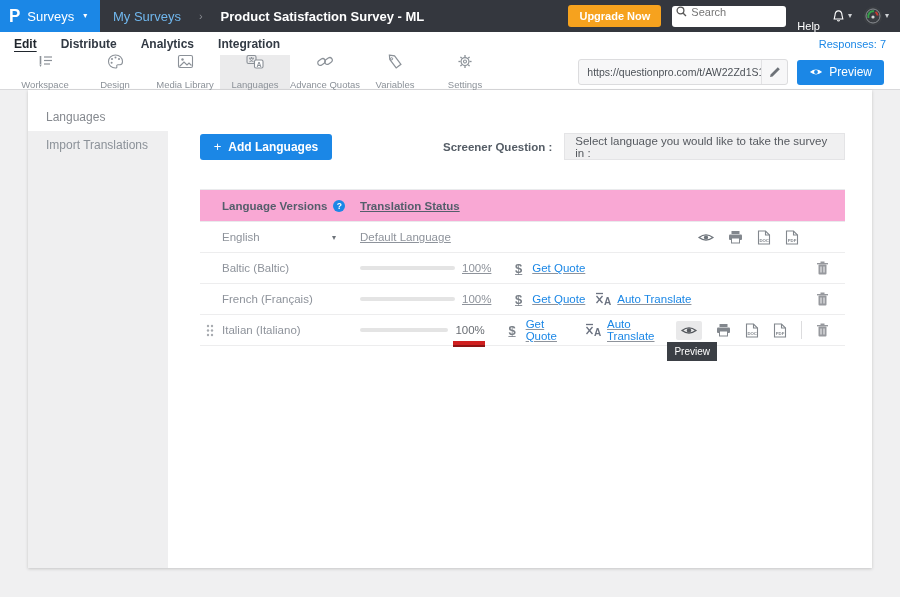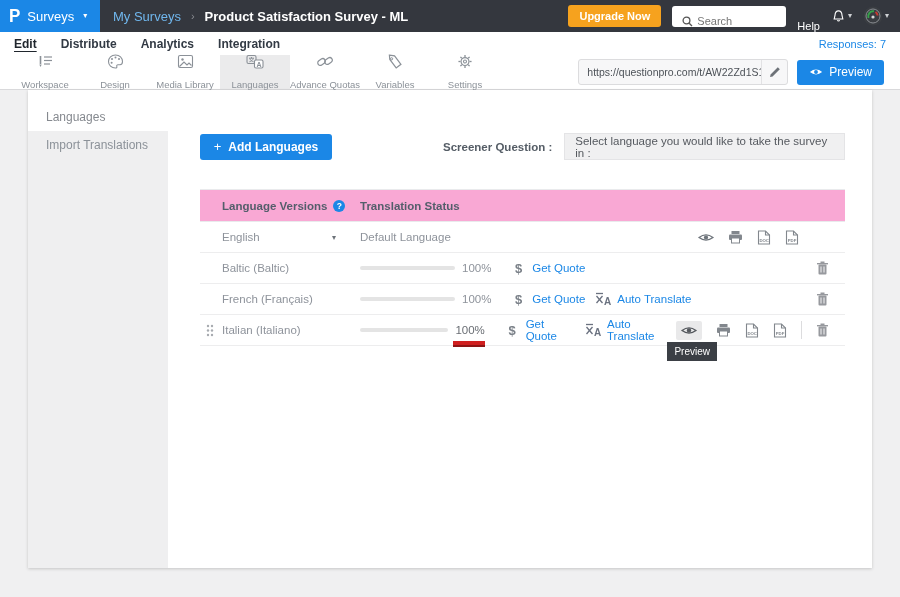--- a/index.html
+++ b/index.html
@@ -6,27 +6,27 @@
   html,body { width:900px; height:597px; overflow:hidden; }
   body { font-family:"Liberation Sans", sans-serif; background:#f0f0f1; }
 
   
   .topbar { height:32px; background:#34373e; display:flex; align-items:center; }
   .logo-block { width:100px; height:32px; background:#1b87e6; display:flex; align-items:center; padding:0 9px; gap:7px; flex-shrink:0; cursor:pointer; }
   .logo-p { color:#fff; font-size:17px; font-weight:700; line-height:1; transform:scaleY(1.05); }
   .logo-label { color:#fff; font-size:13px; }
   .caret { font-size:8px; line-height:1; }
   .logo-block .caret { color:#fff; margin-left:2px; }
-  .crumbs { display:flex; align-items:center; gap:10px; margin-left:13px; }
+  .crumbs { display:flex; align-items:center; gap:18px; margin-left:13px; }
   .crumb-link { color:#70b7ee; font-size:13px; cursor:pointer; }
   .crumb-sep { color:#8a8d93; font-size:11px; }
   .crumb-title { color:#fff; font-size:13px; font-weight:700; }
   .topbar-right { margin-left:auto; display:flex; align-items:center; gap:11px; padding-right:11px; }
   .upgrade-btn { background:#f6a21e; color:#fff; font-size:11px; font-weight:700; padding:5px 11px; border-radius:3px; border:none; cursor:pointer; font-family:inherit; }
-  .searchbox { width:114px; height:21px; background:#fff; border-radius:3px; display:flex; align-items:flex-end; padding:0 10px; gap:4px; }
+  .searchbox { width:114px; height:21px; background:#fff; border-radius:3px; display:flex; align-items:flex-start; padding:0 4px; gap:4px; }
   .searchbox input { border:none; outline:none; flex:1; min-width:0; font-size:11px; font-family:inherit; color:#333; background:transparent; }
   .help-link { color:#fff; font-size:11px; cursor:pointer;margin-top:20px; }
   .iconwrap { display:flex; align-items:center; gap:2px; cursor:pointer; }
   .iconwrap .caret { color:#cfd1d4; }
   .avatar-circle { width:20px; height:20px; border-radius:50%; overflow:hidden; }
 
   
   .tabrow { height:23px; background:#fff; display:flex; align-items:center; gap:24px; padding:0 14px; }
   .tab { font-size:12px; font-weight:700; color:#323a44; cursor:pointer; }
   .tab.active { color:#20262d; text-decoration:underline; text-underline-offset:3px; }
@@ -56,21 +56,21 @@
   .controls-row { display:flex; align-items:center; margin:43px 27px 0 32px; }
   .add-btn { width:132px; height:26px; background:#1b87e6; border:none; border-radius:3px; color:#fff; font-size:12px; font-weight:700; font-family:inherit; display:flex; align-items:center; justify-content:center; gap:7px; cursor:pointer; }
   .add-plus { font-weight:400; font-size:13px; }
   .screener-label { margin-left:111px; font-size:11.5px; font-weight:700; color:#555d66; white-space:nowrap; }
   .screener-select { flex:1; margin-left:12px; height:27px; background:#f0f0f1; border:1px solid #e4e4e6; display:flex; align-items:center; padding:0 10px; font-size:11.5px; color:#55595f; cursor:pointer; }
 
   .lang-table { margin:29px 27px 0 32px; }
   .thead { height:33px; background:#f9a8d4; border-top:1px solid #e9eaec; border-bottom:1px solid #e9eaec; display:flex; align-items:center; font-size:11.5px; font-weight:700; color:#545e6b; }
   .col-name { width:160px; padding-left:22px; display:flex; align-items:center; flex-shrink:0; }
   .qmark { width:12px; height:12px; border-radius:50%; background:#1b87e6; color:#fff; font-size:8.5px; font-weight:700; display:inline-flex; align-items:center; justify-content:center; margin-left:6px; cursor:pointer; }
-  .col-status { flex:1; display:flex; align-items:center; }
+  .col-status { flex:1; display:flex; align-items:center;text-decoration:underline; }
   .lang-row { height:31px; border-bottom:1px solid #ededee; display:flex; align-items:center; font-size:11.5px; color:#8e939b; position:relative; }
   .name-caret { margin-left:auto; margin-right:24px; color:#6d7379; font-size:8px; cursor:pointer; }
   .drag-handle { position:absolute; left:6px; top:9px; cursor:grab; }
   .progress { width:95px; height:4px; background:#e4e4e4; border-radius:2px; overflow:hidden; }
   .progress-fill { height:100%; background:#2ca712; border-radius:2px; }
   .pct { margin-left:7px; width:27px; }
   .pct-wrap { position:relative; display:inline-block; }
   .red-marker { position:absolute; left:-2px; top:17px; width:32px; height:4px; background:#d01f1f; box-shadow:0 2px 0 #8f1414; }
   .dollar { margin-left:26px; font-size:13px; font-weight:600; color:#7a8088; cursor:pointer; }
   .quote-link { margin-left:10px; color:#1b87e6; cursor:pointer; }

